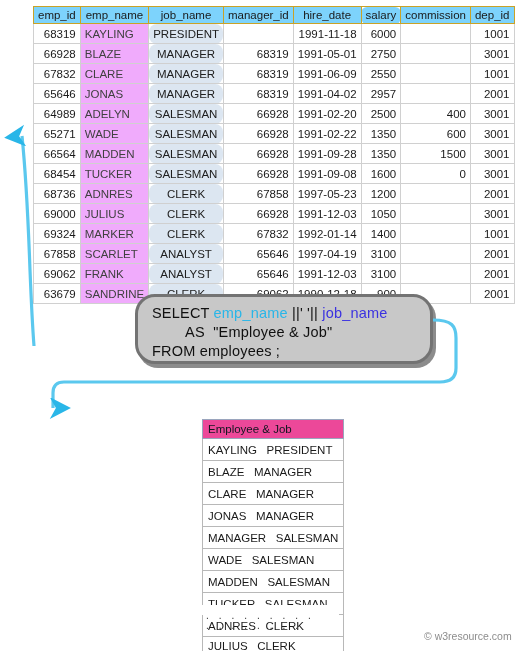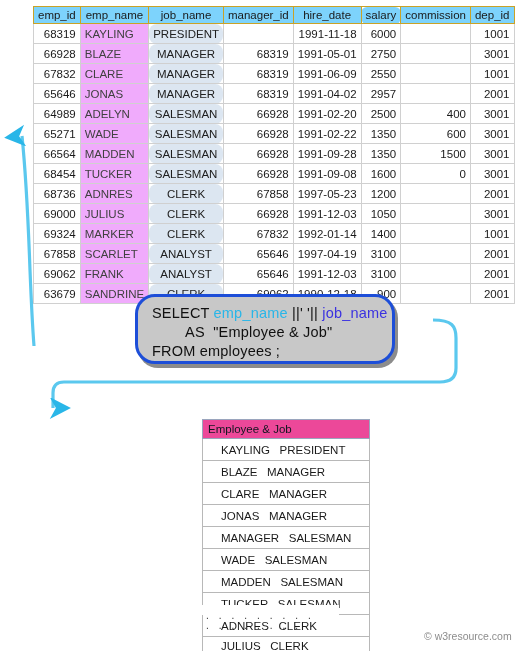--- a/index.html
+++ b/index.html
@@ -41,23 +41,23 @@
   .w-name{width:68px;}
   .w-job{width:72px;}
   .w-mgr{width:78px;}
   .w-hire{width:68px;}
   .w-sal{width:48px;border-radius:6px;}
   .w-comm{width:62px;}
   .w-dep{width:48px;}
 
   
   #sql-box{
-    position:absolute;left:135px;top:294px;width:260px;height:70px;
+    position:absolute;left:135px;top:294px;width:298px;height:70px;
     background:#c8c8c8;
-    border:3px solid #1d4ed8;
+    border:3px solid #737373;
     border-radius:20px;
     box-sizing:border-box;
     box-shadow:3px 4px 0 rgba(0,0,0,0.45);
     padding:7px 0 0 14px;
     font-size:14.5px;
     line-height:1.32;
     color:#101010;
     letter-spacing:.2px;
   }
   #sql-box .ln{white-space:pre;}
@@ -74,21 +74,21 @@
     background:#ec4899;
     border:1px solid #9aa5bd;
     font-weight:400;
     text-align:left;
     padding:3px 5px;
     color:#11161f;
   }
   #res-table td{
     border:1px solid #b8b8b8;
     border-top:none;
-    padding:3px 18px;
+    padding:3px 5px;
     background:#ffffff;
     white-space:pre;
     height:15px;
   }
   #res-table tr.clipped td{
     height:10px;padding-bottom:0;
     overflow:hidden;
     border-bottom:none;
   }
   #res-clip{

